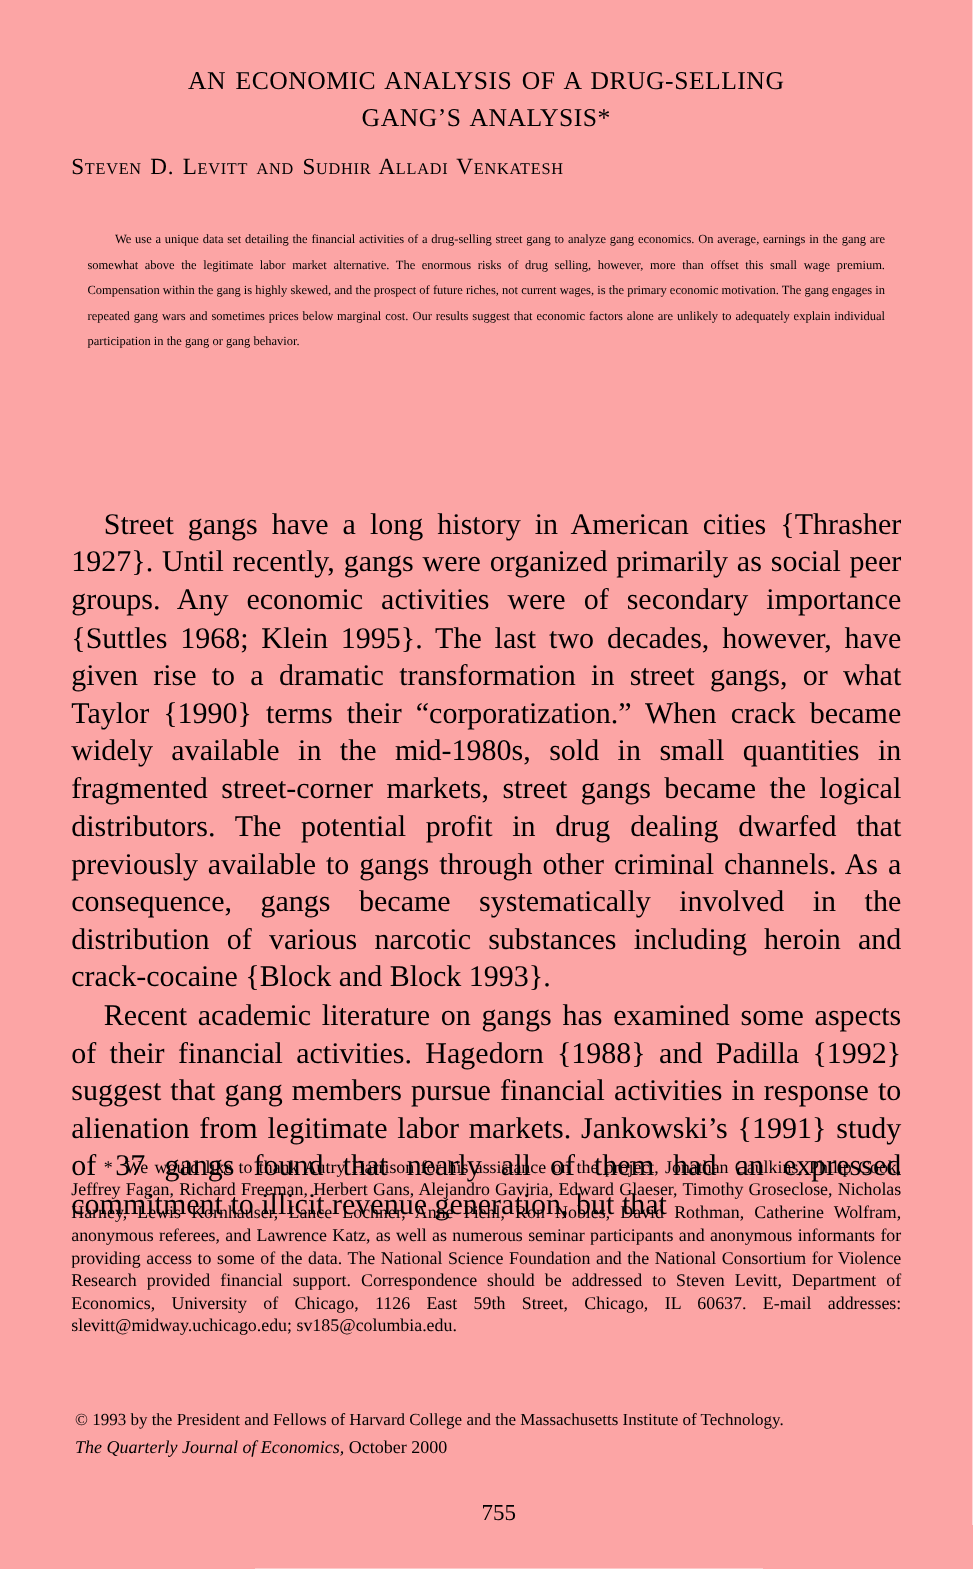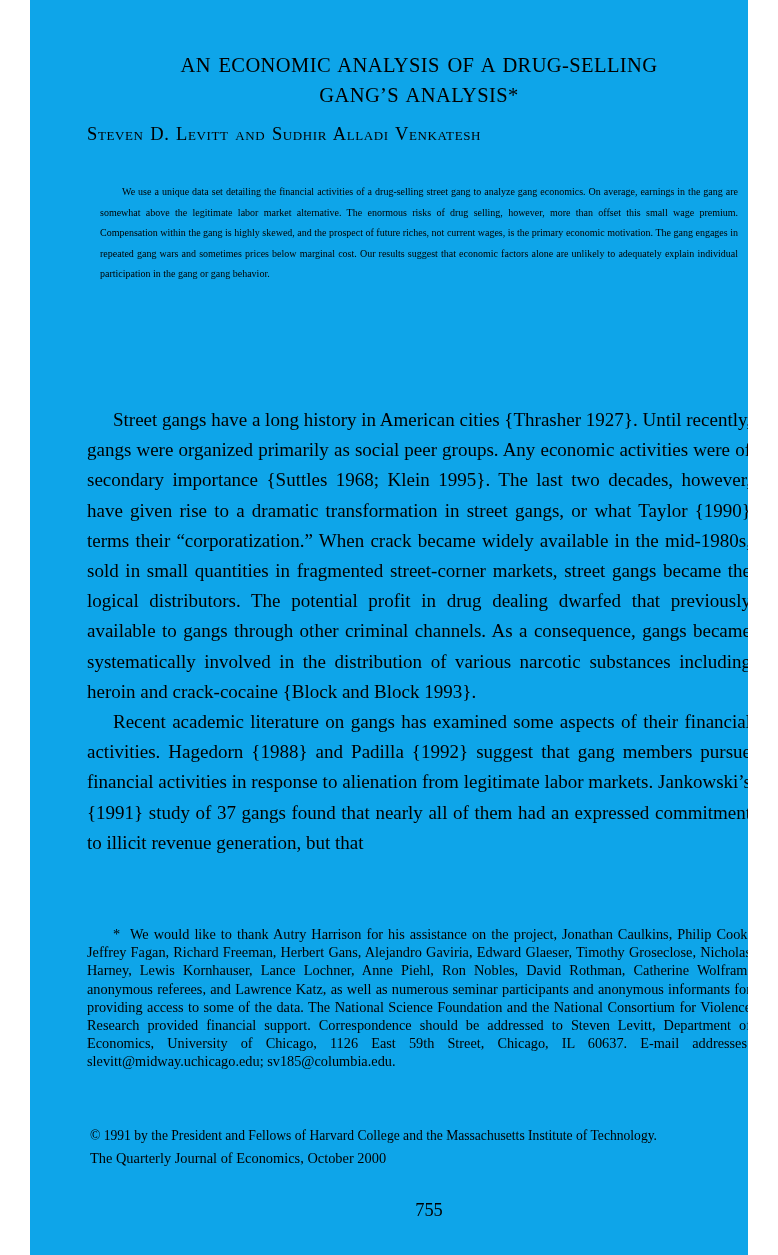--- a/index.html
+++ b/index.html
@@ -6,24 +6,24 @@
     margin: 0;
     padding: 0;
     background: #ffffff;
   }
   body {
     font-family: "Liberation Serif", "DejaVu Serif", serif;
     color: #000000;
   }
   .page {
     position: relative;
-    width: 718px;
+    width: 778px;
     height: 1255px;
     margin: 0 auto;
-    background: #0ea5e9;
+    background: #fca5a5;
     overflow: hidden;
     box-sizing: border-box;
   }
 
   
   .title-block {
     position: absolute;
     left: 57px;
     top: 50px;
     width: 664px;
@@ -66,21 +66,21 @@
     display: inline-block;
     width: 22px;
   }
 
   
   .body-text {
     position: absolute;
     left: 57px;
     top: 405px;
     width: 664px;
-    font-size: 19px;
+    font-size: 24px;
     line-height: 30.2px;
     text-align: justify;
     text-justify: inter-word;
   }
   .body-text p {
     margin: 0;
     text-indent: 26px;
   }
 
   
@@ -111,20 +111,21 @@
     font-size: 13.6px;
     line-height: 18px;
     text-align: left;
   }
   .copyright p { margin: 0; }
   .journal-line {
     margin-top: 4px !important;
     font-size: 14.4px;
   }
   .journal-name {
+    font-style: italic;
     margin-top: 44px;
   }
 
   .page-number {
     position: absolute;
     left: 10px;
     top: 1200px;
     width: 778px;
     text-align: center;
     font-size: 18.4px;
@@ -147,19 +148,19 @@
   <div class="body-text">
     <p>Street gangs have a long history in American cities {Thrasher 1927}. Until recently, gangs were organized primarily as social peer groups. Any economic activities were of secondary importance {Suttles 1968; Klein 1995}. The last two decades, however, have given rise to a dramatic transformation in street gangs, or what Taylor {1990} terms their “corporatization.” When crack became widely available in the mid-1980s, sold in small quantities in fragmented street-corner markets, street gangs became the logical distributors. The potential profit in drug dealing dwarfed that previously available to gangs through other criminal channels. As a consequence, gangs became systematically involved in the distribution of various narcotic substances including heroin and crack-cocaine {Block and Block 1993}.</p>
     <p>Recent academic literature on gangs has examined some aspects of their financial activities. Hagedorn {1988} and Padilla {1992} suggest that gang members pursue financial activities in response to alienation from legitimate labor markets. Jankowski’s {1991} study of 37 gangs found that nearly all of them had an expressed commitment to illicit revenue generation, but that</p>
   </div>
 
   <div class="footnote">
     <p><span class="fn-mark">*</span>&nbsp; <span>We would like to thank Autry Harrison for his assistance on the project, Jonathan Caulkins, Philip Cook, Jeffrey Fagan, Richard Freeman, Herbert Gans, Alejandro Gaviria, Edward Glaeser, Timothy Groseclose, Nicholas Harney, Lewis Kornhauser, Lance Lochner, Anne Piehl, Ron Nobles, David Rothman, Catherine Wolfram, anonymous referees, and Lawrence Katz, as well as numerous seminar participants and anonymous informants for providing access to some of the data. The National Science Foundation and the National Consortium for Violence Research provided financial support. Correspondence should be addressed to Steven Levitt, Department of Economics, University of Chicago, 1126 East 59th Street, Chicago, IL 60637. E-mail addresses: slevitt@midway.uchicago.edu; sv185@columbia.edu.</span></p>
   </div>
 
   <div class="copyright">
-    <p>© 1991 by the President and Fellows of Harvard College and the Massachusetts Institute of Technology.</p>
+    <p>© 1993 by the President and Fellows of Harvard College and the Massachusetts Institute of Technology.</p>
     <p class="journal-line"><span class="journal-name">The Quarterly Journal of Economics,</span><span> October 2000</span></p>
   </div>
 
   <div class="page-number">755</div>
 
 </div>
 
 </body></html>

